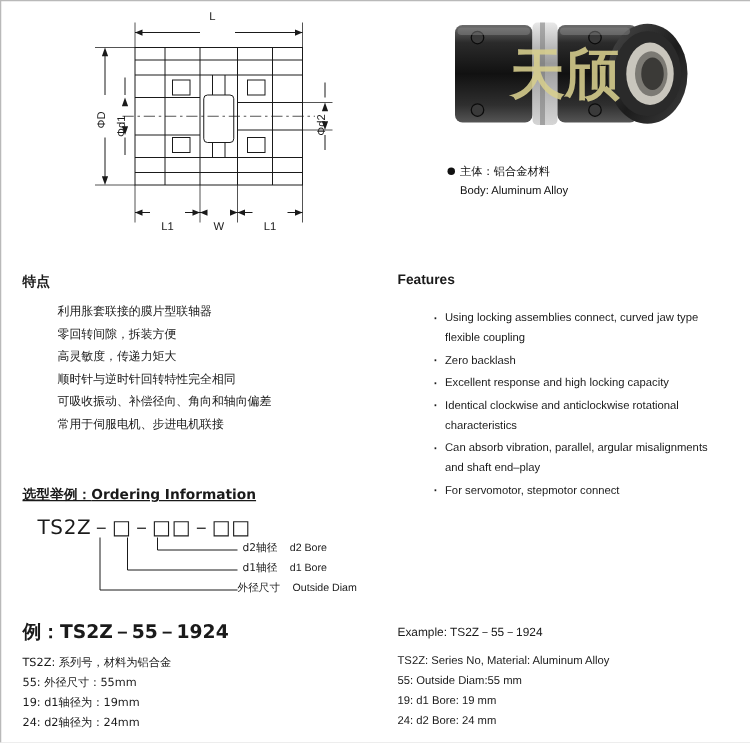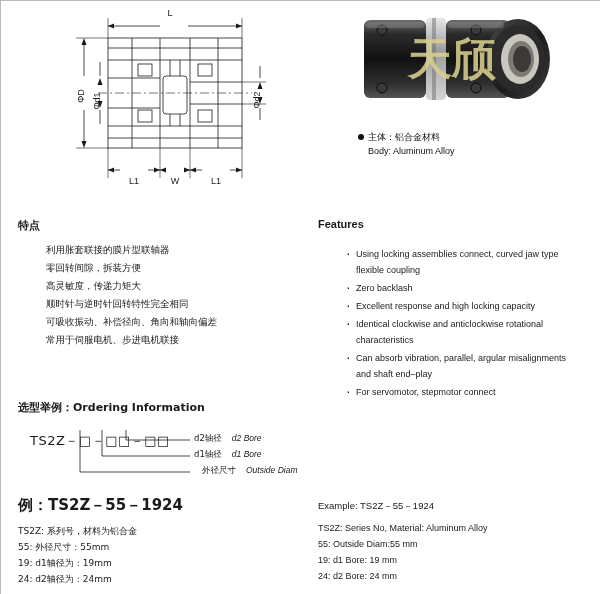--- a/index.html
+++ b/index.html
@@ -100,47 +100,47 @@
     content: "\00B7";
     position: absolute;
     left: 0; top: -1px;
     font-size: 14px;
     line-height: 16px;
   }
 
   
   #ordering-title {
     position: absolute;
-    left: 18px; top: 400px;
+    left: 18px; top: 388px;
     font-size: 11px;
     font-weight: bold;
     font-family: "DejaVu Sans", sans-serif;
+    text-decoration: underline;
   }
   #ordering-diagram {
     position: absolute;
     left: 18px; top: 408px;
     width: 320px; height: 80px;
   }
   #order-code {
     position: absolute;
-    left: 12px; top: 24px;
-    font-size: 13px;
+    left: 12px; top: 4px;
+    font-size: 16px;
     letter-spacing: 0.5px;
     font-family: "DejaVu Sans", sans-serif;
   }
   .ord-label {
     position: absolute;
     font-size: 8.5px;
     font-family: "DejaVu Sans", sans-serif;
     white-space: nowrap;
   }
   .ord-label .en {
     font-family: "Liberation Sans", sans-serif;
     margin-left: 10px;
-    font-style: italic;
   }
 
   
   #example-cn {
     position: absolute;
     left: 18px; top: 496px;
     width: 290px;
   }
   #example-en {
     position: absolute;
@@ -373,21 +373,21 @@
       <line x1="62" y1="64" x2="172" y2="64"></line>
     </g>
   </svg>
 
   <div class="ord-label" style="left:176px; top:25px;">
     <span>d2轴径</span><span class="en">d2 Bore</span>
   </div>
   <div class="ord-label" style="left:176px; top:41px;">
     <span>d1轴径</span><span class="en">d1 Bore</span>
   </div>
-  <div class="ord-label" style="left:184px; top:57px;">
+  <div class="ord-label" style="left:172px; top:57px;">
     <span>外径尺寸</span><span class="en">Outside Diam</span>
   </div>
 </div>
 
 <div id="example-cn">
   <div class="ex-head">例：TS2Z－55－1924</div>
   <div class="ex-line">TS2Z: 系列号，材料为铝合金</div>
   <div class="ex-line">55: 外径尺寸：55mm</div>
   <div class="ex-line">19: d1轴径为：19mm</div>
   <div class="ex-line">24: d2轴径为：24mm</div>

